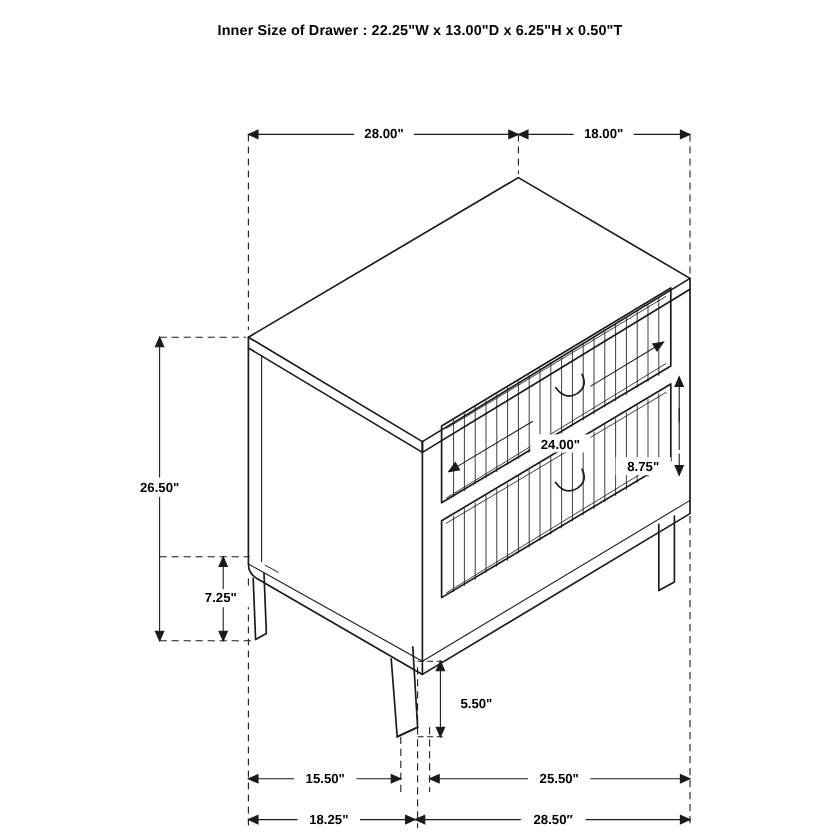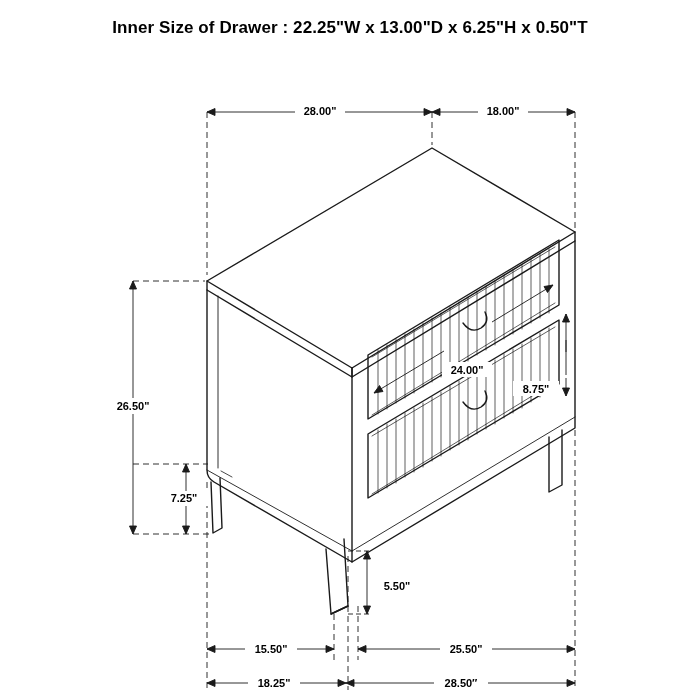--- a/index.html
+++ b/index.html
@@ -19,21 +19,21 @@
     position: relative;
     width: 700px;
     height: 700px;
   }
   .title {
     position: absolute;
     top: 18px;
     left: 0;
     width: 700px;
     text-align: center;
-    font-size: 17px;
+    font-size: 12px;
     font-weight: bold;
     letter-spacing: 0.1px;
   }
   svg.diagram {
     position: absolute;
     top: 0;
     left: 0;
     width: 700px;
     height: 700px;
   }

